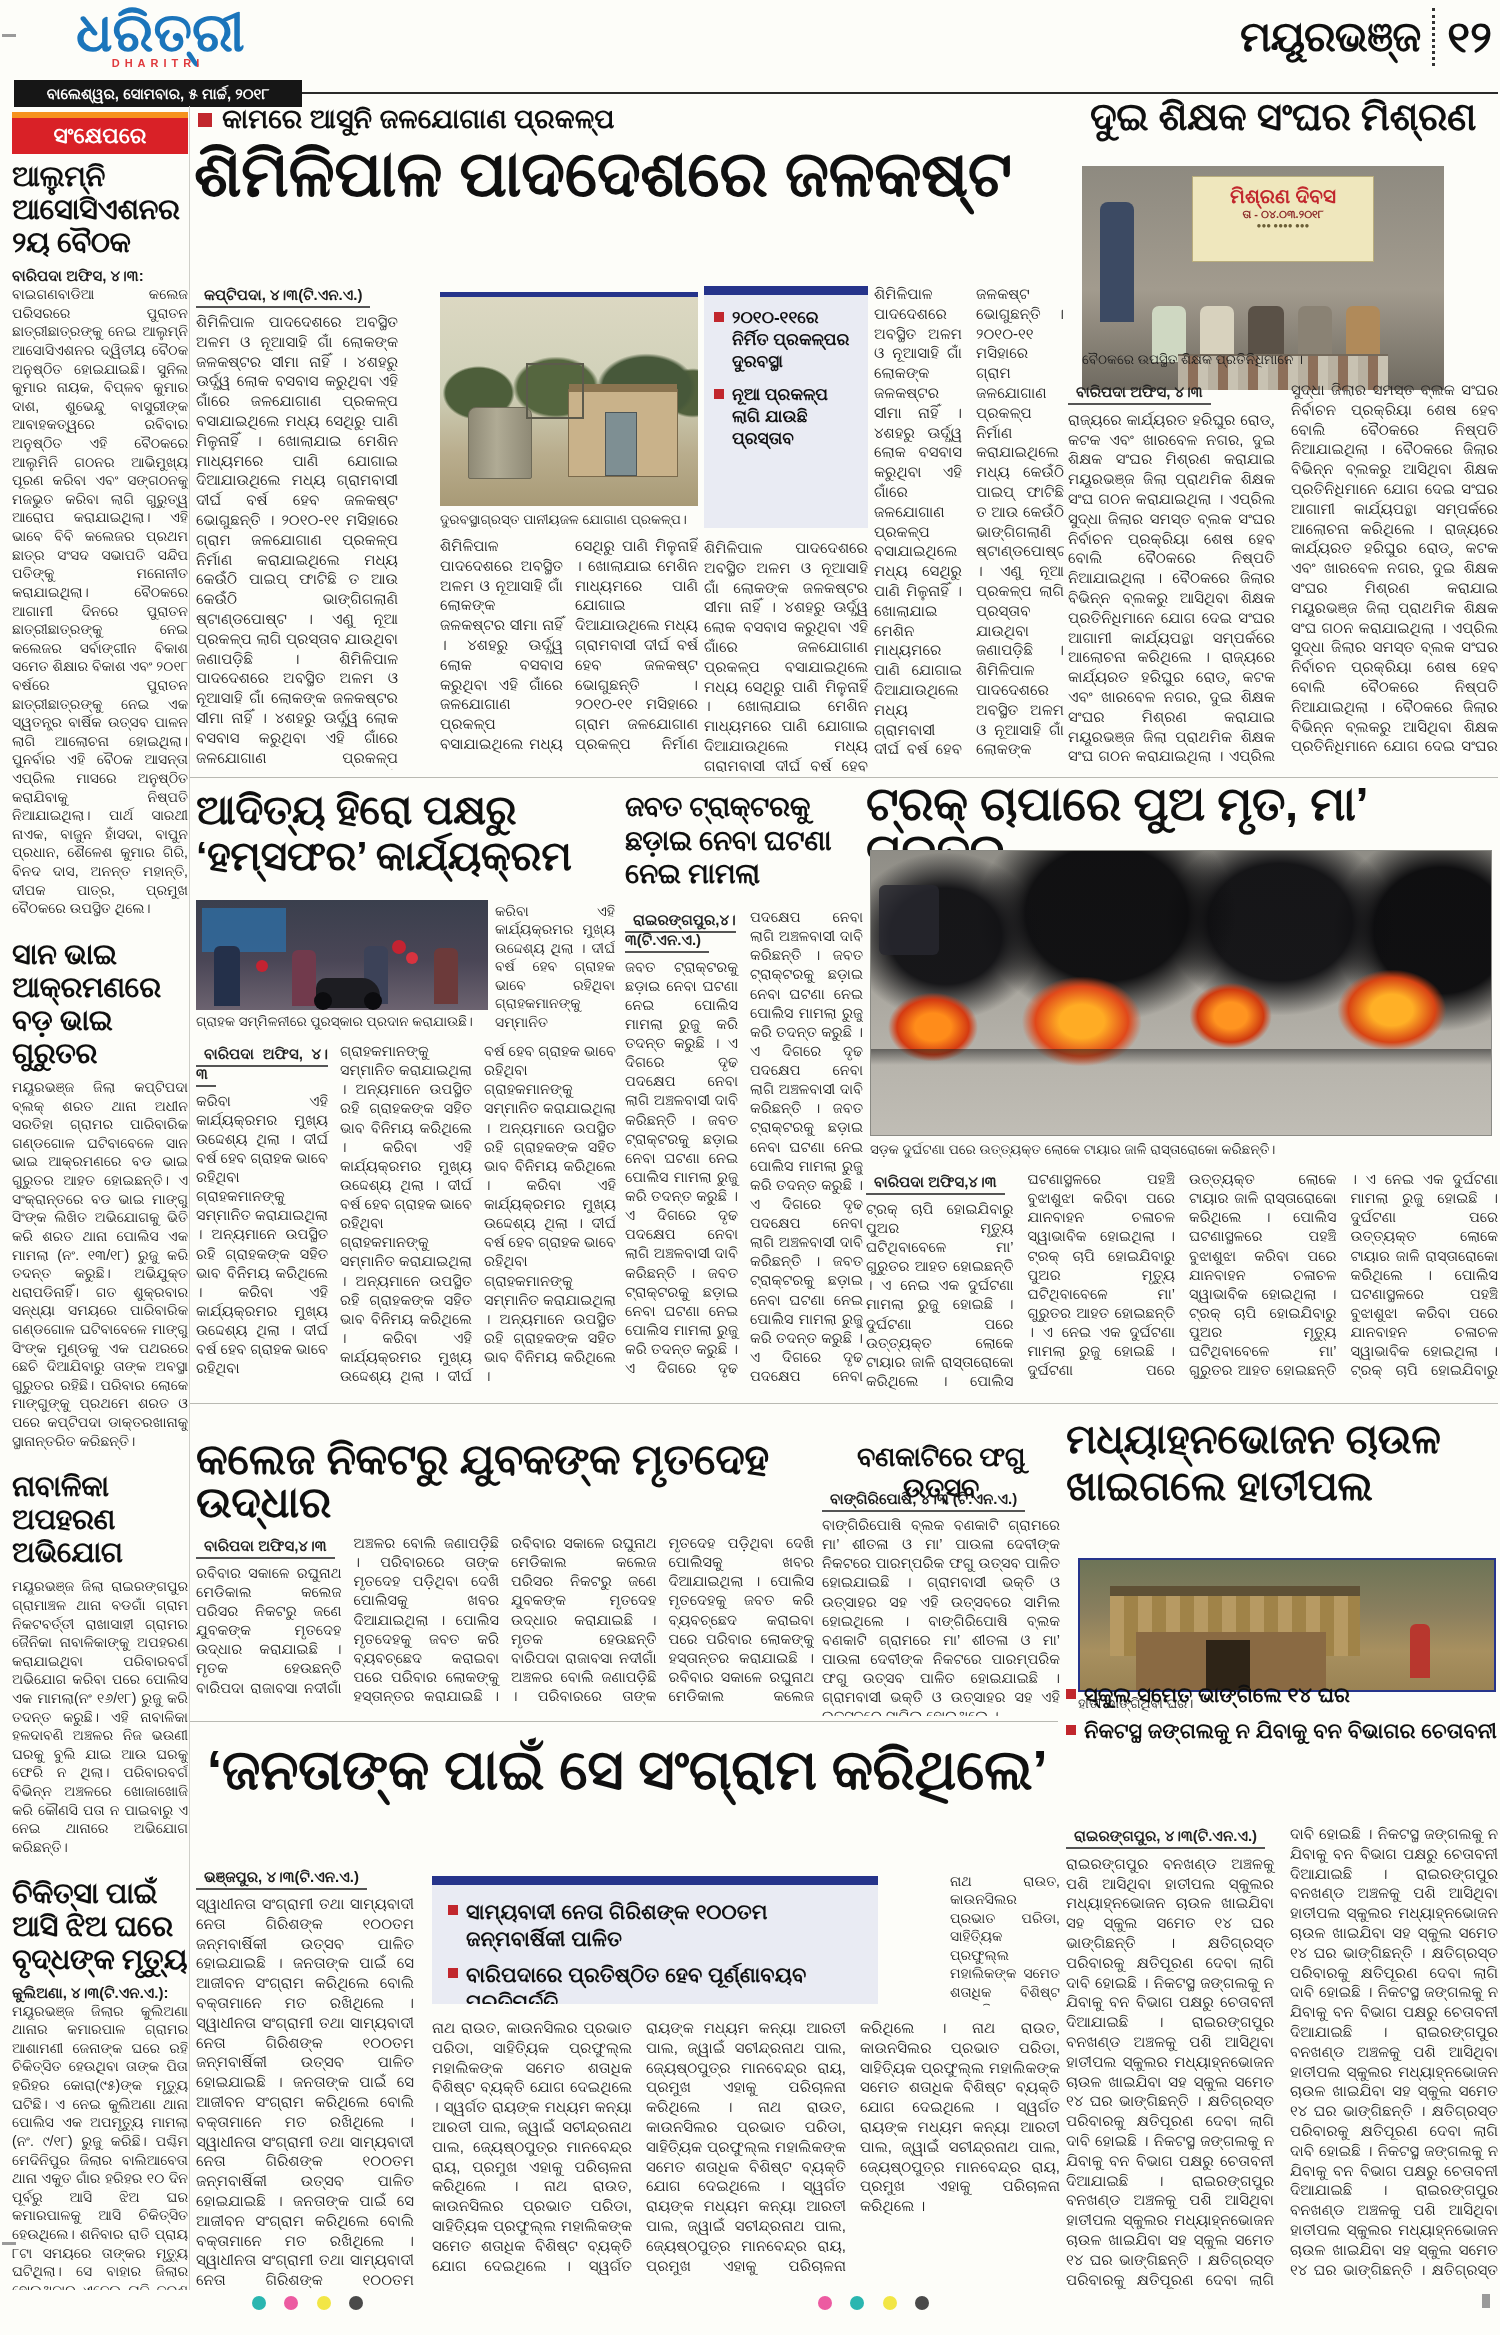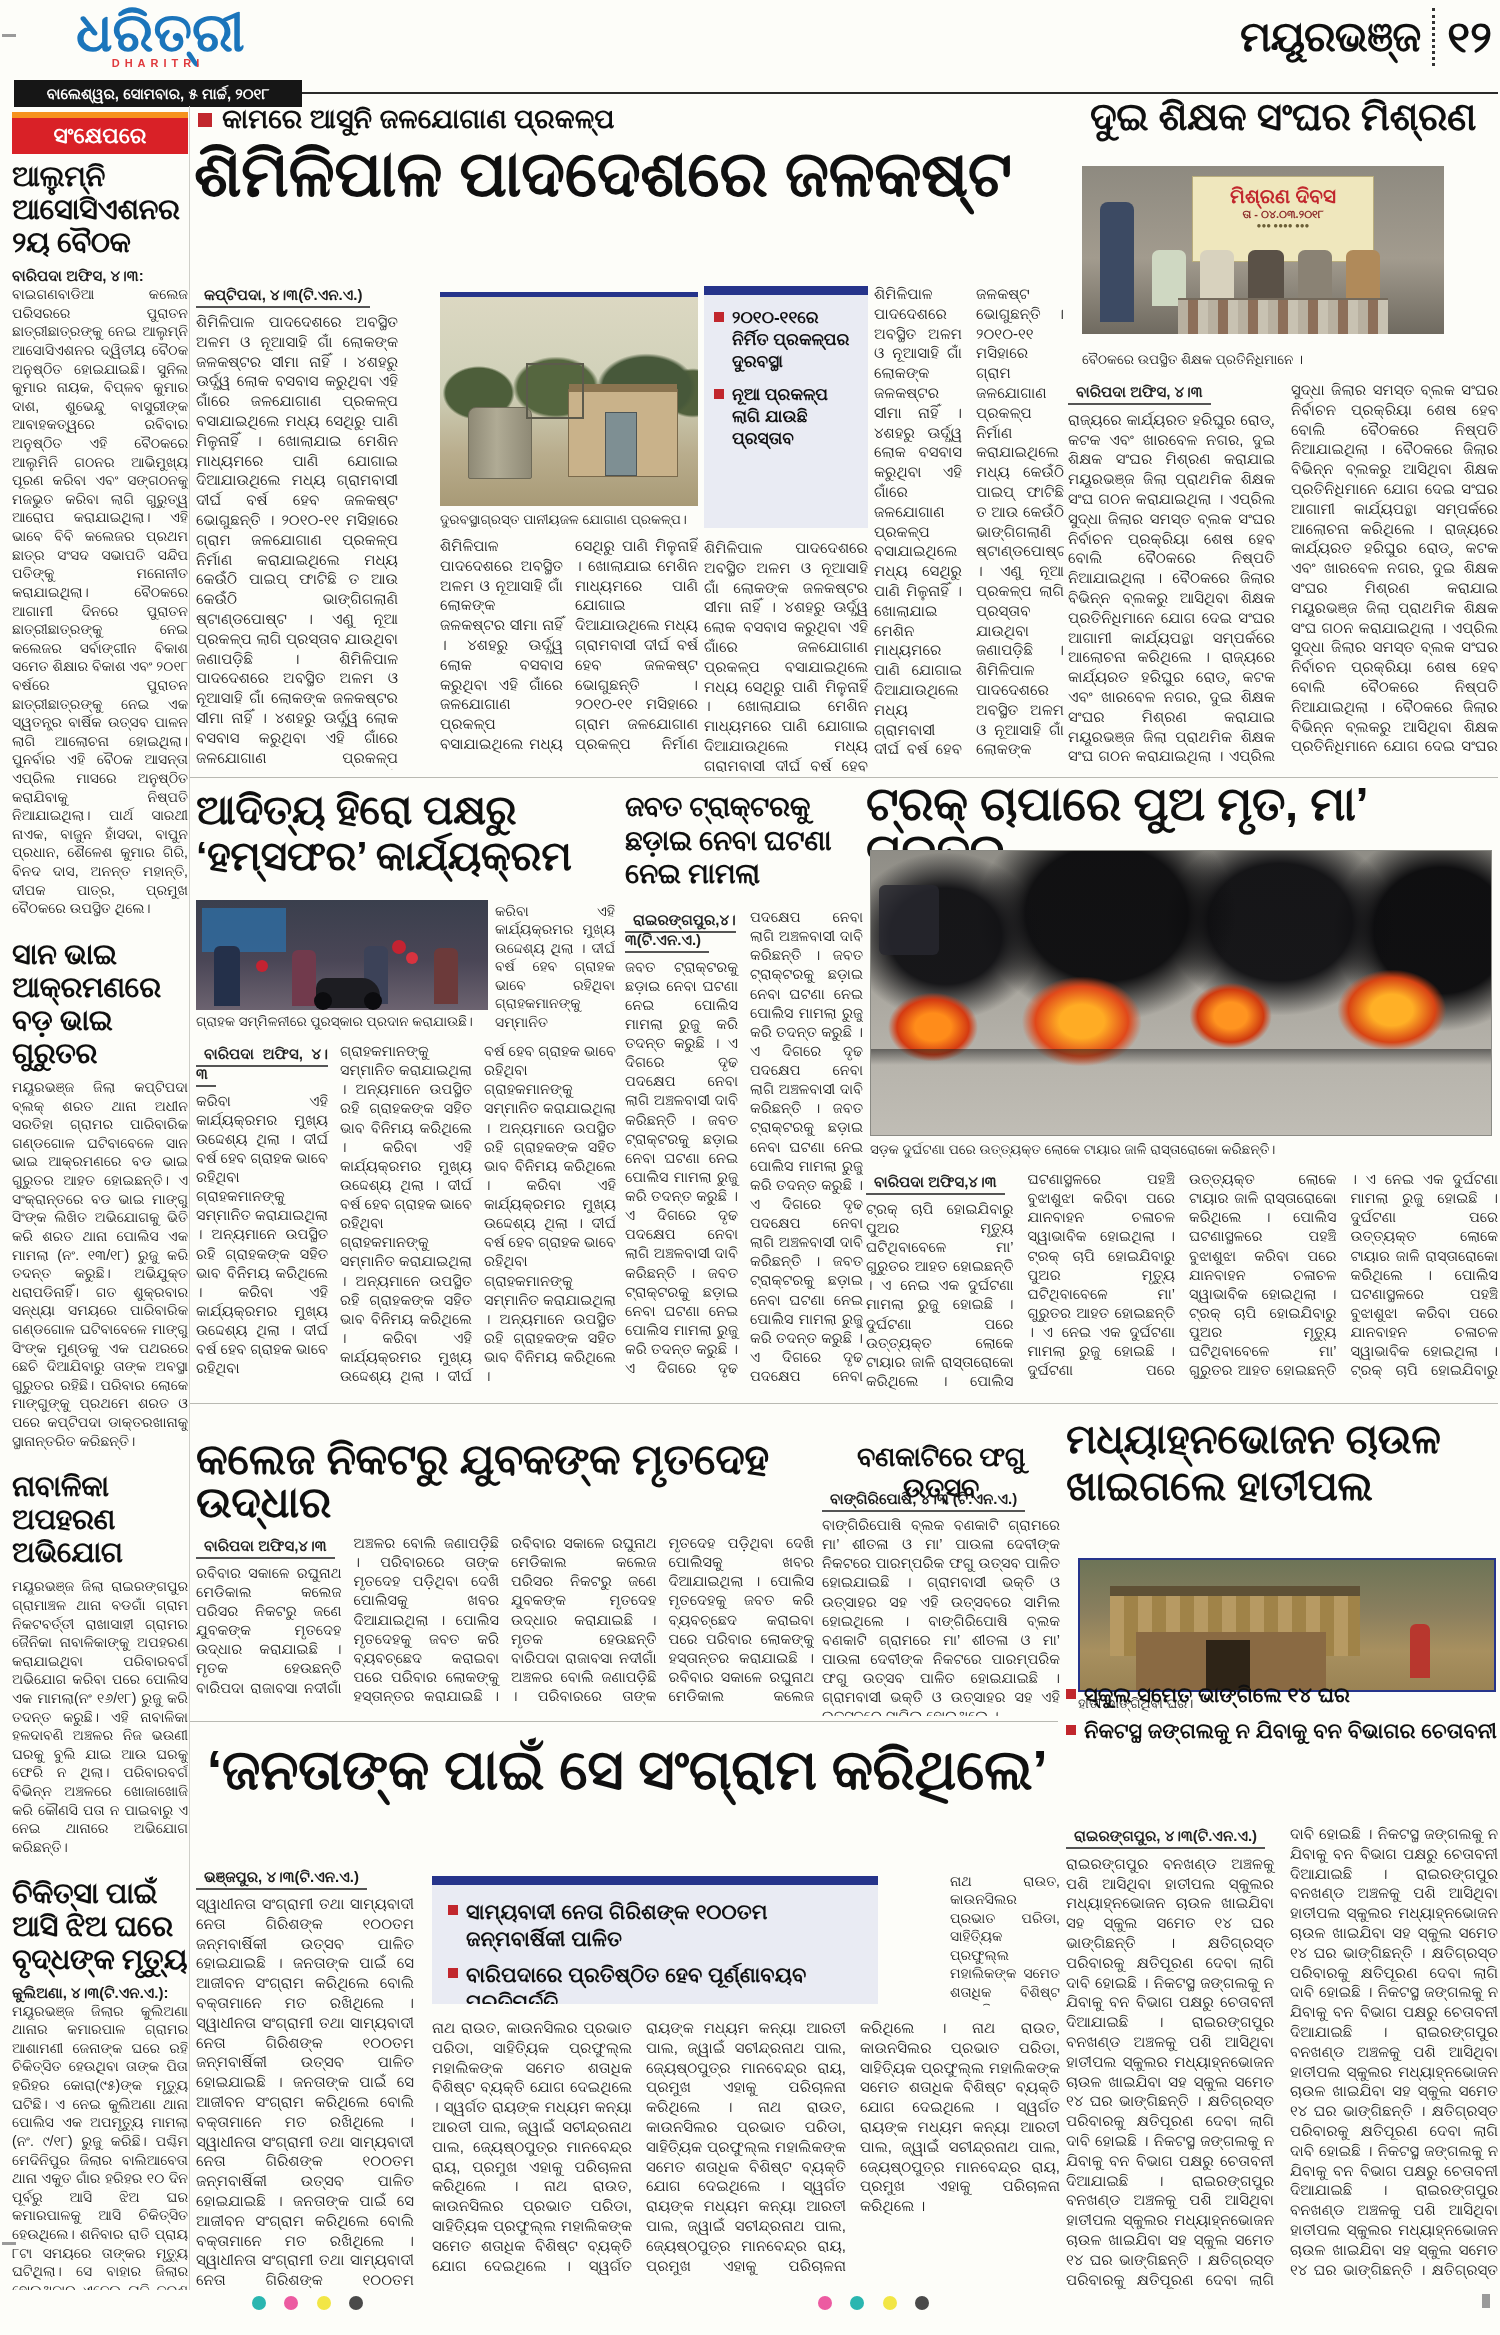--- a/index.html
+++ b/index.html
@@ -98,21 +98,21 @@
       </div>
     <div class="bi">
         <span class="redsq-sm"></span>
         <span>ନୂଆ ପ୍ରକଳ୍ପ ଲାଗି ଯାଉଛି ପ୍ରସ୍ତାବ</span>
       </div>
   </div>
   <div class="abs body-txt col" style="left:704px;top:538px;width:164px;height:234px;">ଶିମିଳିପାଳ ପାଦଦେଶରେ ଅବସ୍ଥିତ ଅଳମ ଓ ନୂଆସାହି ଗାଁ ଲୋକଙ୍କ ଜଳକଷ୍ଟର ସୀମା ନାହିଁ । ୪ଶହରୁ ଊର୍ଦ୍ଧ୍ୱ ଲୋକ ବସବାସ କରୁଥିବା ଏହି ଗାଁରେ ଜଳଯୋଗାଣ ପ୍ରକଳ୍ପ ବସାଯାଇଥିଲେ ମଧ୍ୟ ସେଥିରୁ ପାଣି ମିଳୁନାହିଁ । ଖୋଲାଯାଇ ମେଶିନ ମାଧ୍ୟମରେ ପାଣି ଯୋଗାଇ ଦିଆଯାଉଥିଲେ ମଧ୍ୟ ଗ୍ରାମବାସୀ ଦୀର୍ଘ ବର୍ଷ ହେବ ଜଳକଷ୍ଟ ଭୋଗୁଛନ୍ତି । ୨୦୧୦-୧୧ ମସିହାରେ ଗ୍ରାମ ଜଳଯୋଗାଣ ପ୍ରକଳ୍ପ ନିର୍ମାଣ କରାଯାଇଥିଲେ ମଧ୍ୟ କେଉଁଠି ପାଇପ୍ ଫାଟିଛି ତ ଆଉ କେଉଁଠି ଭାଙ୍ଗିଗଲାଣି ଷ୍ଟାଣ୍ଡପୋଷ୍ଟ । ଏଣୁ ନୂଆ ପ୍ରକଳ୍ପ ଲାଗି ପ୍ରସ୍ତାବ ଯାଉଥିବା ଜଣାପଡ଼ିଛି । ଶିମିଳିପାଳ ପାଦଦେଶରେ ଅବସ୍ଥିତ ଅଳମ ଓ ନୂଆସାହି ଗାଁ ଲୋକଙ୍କ ଜଳକଷ୍ଟର ସୀମା ନାହିଁ । ୪ଶହରୁ ଊର୍ଦ୍ଧ୍ୱ ଲୋକ ବସବାସ କରୁଥିବା ଏହି ଗାଁରେ ଜଳଯୋଗାଣ ପ୍ରକଳ୍ପ ବସାଯାଇଥିଲେ ମଧ୍ୟ ସେଥିରୁ ପାଣି ମିଳୁନାହିଁ । ଖୋଲାଯାଇ ମେଶିନ ମାଧ୍ୟମରେ ପାଣି ଯୋଗାଇ ଦିଆଯାଉଥିଲେ ମଧ୍ୟ ଗ୍ରାମବାସୀ ଦୀର୍ଘ ବର୍ଷ ହେବ ଜଳକଷ୍ଟ ଭୋଗୁଛନ୍ତି । ୨୦୧୦-୧୧ ମସିହାରେ ଗ୍ରାମ ଜଳଯୋଗାଣ ପ୍ରକଳ୍ପ ନିର୍ମାଣ କରାଯାଇଥିଲେ ମଧ୍ୟ କେଉଁଠି ପାଇପ୍ ଫାଟିଛି ତ ଆଉ କେଉଁଠି ଭାଙ୍ଗିଗଲାଣି ଷ୍ଟାଣ୍ଡପୋଷ୍ଟ । ଏଣୁ ନୂଆ ପ୍ରକଳ୍ପ ଲାଗି ପ୍ରସ୍ତାବ ଯାଉଥିବା ଜଣାପଡ଼ିଛି ।</div>
   <div class="abs body-txt col" style="left:874px;top:284px;width:190px;height:488px;column-count:2;column-gap:14px;">ଶିମିଳିପାଳ ପାଦଦେଶରେ ଅବସ୍ଥିତ ଅଳମ ଓ ନୂଆସାହି ଗାଁ ଲୋକଙ୍କ ଜଳକଷ୍ଟର ସୀମା ନାହିଁ । ୪ଶହରୁ ଊର୍ଦ୍ଧ୍ୱ ଲୋକ ବସବାସ କରୁଥିବା ଏହି ଗାଁରେ ଜଳଯୋଗାଣ ପ୍ରକଳ୍ପ ବସାଯାଇଥିଲେ ମଧ୍ୟ ସେଥିରୁ ପାଣି ମିଳୁନାହିଁ । ଖୋଲାଯାଇ ମେଶିନ ମାଧ୍ୟମରେ ପାଣି ଯୋଗାଇ ଦିଆଯାଉଥିଲେ ମଧ୍ୟ ଗ୍ରାମବାସୀ ଦୀର୍ଘ ବର୍ଷ ହେବ ଜଳକଷ୍ଟ ଭୋଗୁଛନ୍ତି । ୨୦୧୦-୧୧ ମସିହାରେ ଗ୍ରାମ ଜଳଯୋଗାଣ ପ୍ରକଳ୍ପ ନିର୍ମାଣ କରାଯାଇଥିଲେ ମଧ୍ୟ କେଉଁଠି ପାଇପ୍ ଫାଟିଛି ତ ଆଉ କେଉଁଠି ଭାଙ୍ଗିଗଲାଣି ଷ୍ଟାଣ୍ଡପୋଷ୍ଟ । ଏଣୁ ନୂଆ ପ୍ରକଳ୍ପ ଲାଗି ପ୍ରସ୍ତାବ ଯାଉଥିବା ଜଣାପଡ଼ିଛି । ଶିମିଳିପାଳ ପାଦଦେଶରେ ଅବସ୍ଥିତ ଅଳମ ଓ ନୂଆସାହି ଗାଁ ଲୋକଙ୍କ ଜଳକଷ୍ଟର ସୀମା ନାହିଁ । ୪ଶହରୁ ଊର୍ଦ୍ଧ୍ୱ ଲୋକ ବସବାସ କରୁଥିବା ଏହି ଗାଁରେ ଜଳଯୋଗାଣ ପ୍ରକଳ୍ପ ବସାଯାଇଥିଲେ ମଧ୍ୟ ସେଥିରୁ ପାଣି ମିଳୁନାହିଁ । ଖୋଲାଯାଇ ମେଶିନ ମାଧ୍ୟମରେ ପାଣି ଯୋଗାଇ ଦିଆଯାଉଥିଲେ ମଧ୍ୟ ଗ୍ରାମବାସୀ ଦୀର୍ଘ ବର୍ଷ ହେବ ଜଳକଷ୍ଟ ଭୋଗୁଛନ୍ତି । ୨୦୧୦-୧୧ ମସିହାରେ ଗ୍ରାମ ଜଳଯୋଗାଣ ପ୍ରକଳ୍ପ ନିର୍ମାଣ କରାଯାଇଥିଲେ ମଧ୍ୟ କେଉଁଠି ପାଇପ୍ ଫାଟିଛି ତ ଆଉ କେଉଁଠି ଭାଙ୍ଗିଗଲାଣି ଷ୍ଟାଣ୍ଡପୋଷ୍ଟ । ଏଣୁ ନୂଆ ପ୍ରକଳ୍ପ ଲାଗି ପ୍ରସ୍ତାବ ଯାଉଥିବା ଜଣାପଡ଼ିଛି । ଶିମିଳିପାଳ ପାଦଦେଶରେ ଅବସ୍ଥିତ ଅଳମ ଓ ନୂଆସାହି ଗାଁ ଲୋକଙ୍କ ଜଳକଷ୍ଟର ସୀମା ନାହିଁ । ୪ଶହରୁ ଊର୍ଦ୍ଧ୍ୱ ଲୋକ ବସବାସ କରୁଥିବା ଏହି ଗାଁରେ ଜଳଯୋଗାଣ ପ୍ରକଳ୍ପ ବସାଯାଇଥିଲେ ମଧ୍ୟ ସେଥିରୁ ପାଣି ମିଳୁନାହିଁ । ଖୋଲାଯାଇ ମେଶିନ ମାଧ୍ୟମରେ ପାଣି ଯୋଗାଇ ଦିଆଯାଉଥିଲେ ମଧ୍ୟ ଗ୍ରାମବାସୀ ଦୀର୍ଘ ବର୍ଷ ହେବ ଜଳକଷ୍ଟ ଭୋଗୁଛନ୍ତି । ୨୦୧୦-୧୧ ମସିହାରେ ଗ୍ରାମ ଜଳଯୋଗାଣ ପ୍ରକଳ୍ପ ନିର୍ମାଣ କରାଯାଇଥିଲେ ମଧ୍ୟ କେଉଁଠି ପାଇପ୍ ଫାଟିଛି ତ ଆଉ କେଉଁଠି ଭାଙ୍ଗିଗଲାଣି ଷ୍ଟାଣ୍ଡପୋଷ୍ଟ । ଏଣୁ ନୂଆ ପ୍ରକଳ୍ପ ଲାଗି ପ୍ରସ୍ତାବ ଯାଉଥିବା ଜଣାପଡ଼ିଛି ।</div>
 
   <h2 class="abs hl" style="left:1068px;top:96px;width:430px;font-size:39px;text-align:center;margin:0;line-height:1.1;">ଦୁଇ ଶିକ୍ଷକ ସଂଘର ମିଶ୍ରଣ</h2>
-  <div class="abs photo" style="left:1082px;top:166px;width:362px;height:168px;background:#9a948a;">
+  <div class="abs photo" style="left:1082px;top:166px;width:362px;height:224px;background:#9a948a;">
     <div style="position:absolute;inset:0;background:linear-gradient(#8e8a80 0%,#a29b8e 55%,#6f6a60 100%);"></div>
     <div style="position:absolute;left:110px;top:10px;width:180px;height:84px;background:#efe7bd;border:1px solid #b9ad7c;text-align:center;">
       <div style="font-size:20px;font-weight:800;color:#c1272d;margin-top:8px;">ମିଶ୍ରଣ ଦିବସ</div>
       <div style="font-size:11px;font-weight:bold;color:#8c2a2a;">ତା - ୦୪.୦୩.୨୦୧୮</div>
       <div style="font-size:8px;color:#6b5f37;">●●● ●●●● ●●●</div>
     </div>
     <div style="position:absolute;left:18px;top:36px;width:34px;height:120px;background:#3c4a63;border-radius:8px 8px 0 0;"></div>
     <div style="position:absolute;left:70px;bottom:26px;width:300px;height:58px;display:flex;gap:14px;">
       <div style="width:34px;height:56px;background:#cfd8c2;border-radius:7px 7px 0 0;"></div>
       <div style="width:34px;height:58px;background:#d8d2be;border-radius:7px 7px 0 0;"></div>

